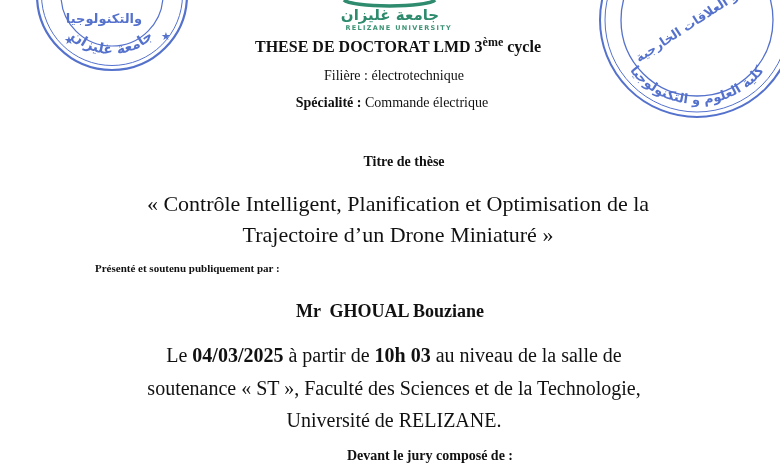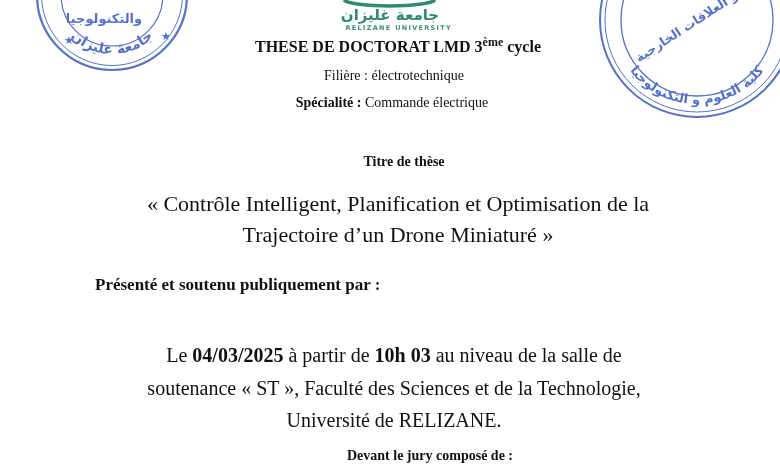--- a/index.html
+++ b/index.html
@@ -35,21 +35,21 @@
   .stamp text { fill: #3d5ec6; font-family: "DejaVu Sans", sans-serif; }
   .stamp circle { fill: none; stroke: #3d5ec6; }
 
   
   .line { position: absolute; width: 780px; text-align: center; }
   .these-line    { top: 35px;  left: 8px;  font-size: 16px; font-weight: bold; }
   .filiere-line  { top: 68px;  left: 4px;  font-size: 14px; }
   .specialite-line{ top: 95px; left: 2px;  font-size: 14px; }
   .titre-label   { top: 154px; left: 14px; font-size: 14px; font-weight: bold; }
   .thesis-title  { top: 188px; left: 8px;  font-size: 22px; line-height: 31px; }
-  .presente-line { position: absolute; top: 275px; left: 95px; font-size: 17px; font-weight: bold; }
+  .presente-line { position: absolute; top: 262px; left: 95px; font-size: 11px; font-weight: bold; }
   .candidate-line{ top: 301px; left: 0;    font-size: 18px; font-weight: bold; white-space: pre; }
   .schedule      { top: 339px; left: 4px;  font-size: 20px; line-height: 32.5px; }
   .jury-line     { top: 448px; left: 80px; width: 700px; font-size: 14px; font-weight: bold; }
   sup.ord { font-size: 12px; font-weight: bold; }
 </style>
 </head>
 <body>
 
 <div class="page">
 
@@ -95,20 +95,21 @@
 
   <div class="line titre-label">Titre de thèse</div>
 
   <div class="line thesis-title">
     <div>« Contrôle Intelligent, Planification et Optimisation de la</div>
     <div>Trajectoire d’un Drone Miniaturé »</div>
   </div>
 
   <div class="presente-line">Présenté et soutenu publiquement par :</div>
 
+  <div class="line candidate-line">Mr  GHOUAL Bouziane</div>
 
   <div class="line schedule">
     <div><span>Le </span><b>04/03/2025</b><span> à partir de </span><b>10h 03</b><span> au niveau de la salle de</span></div>
     <div>soutenance « ST », Faculté des Sciences et de la Technologie,</div>
     <div>Université de RELIZANE.</div>
   </div>
 
   <div class="line jury-line">Devant le jury composé de :</div>
 
 </div>

